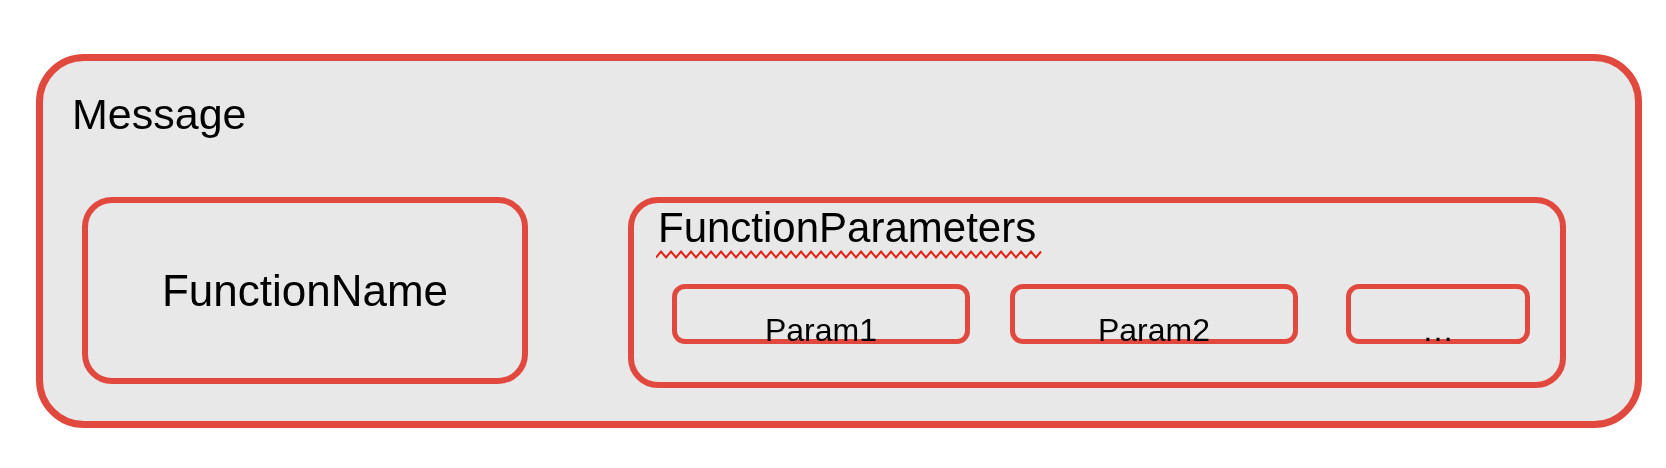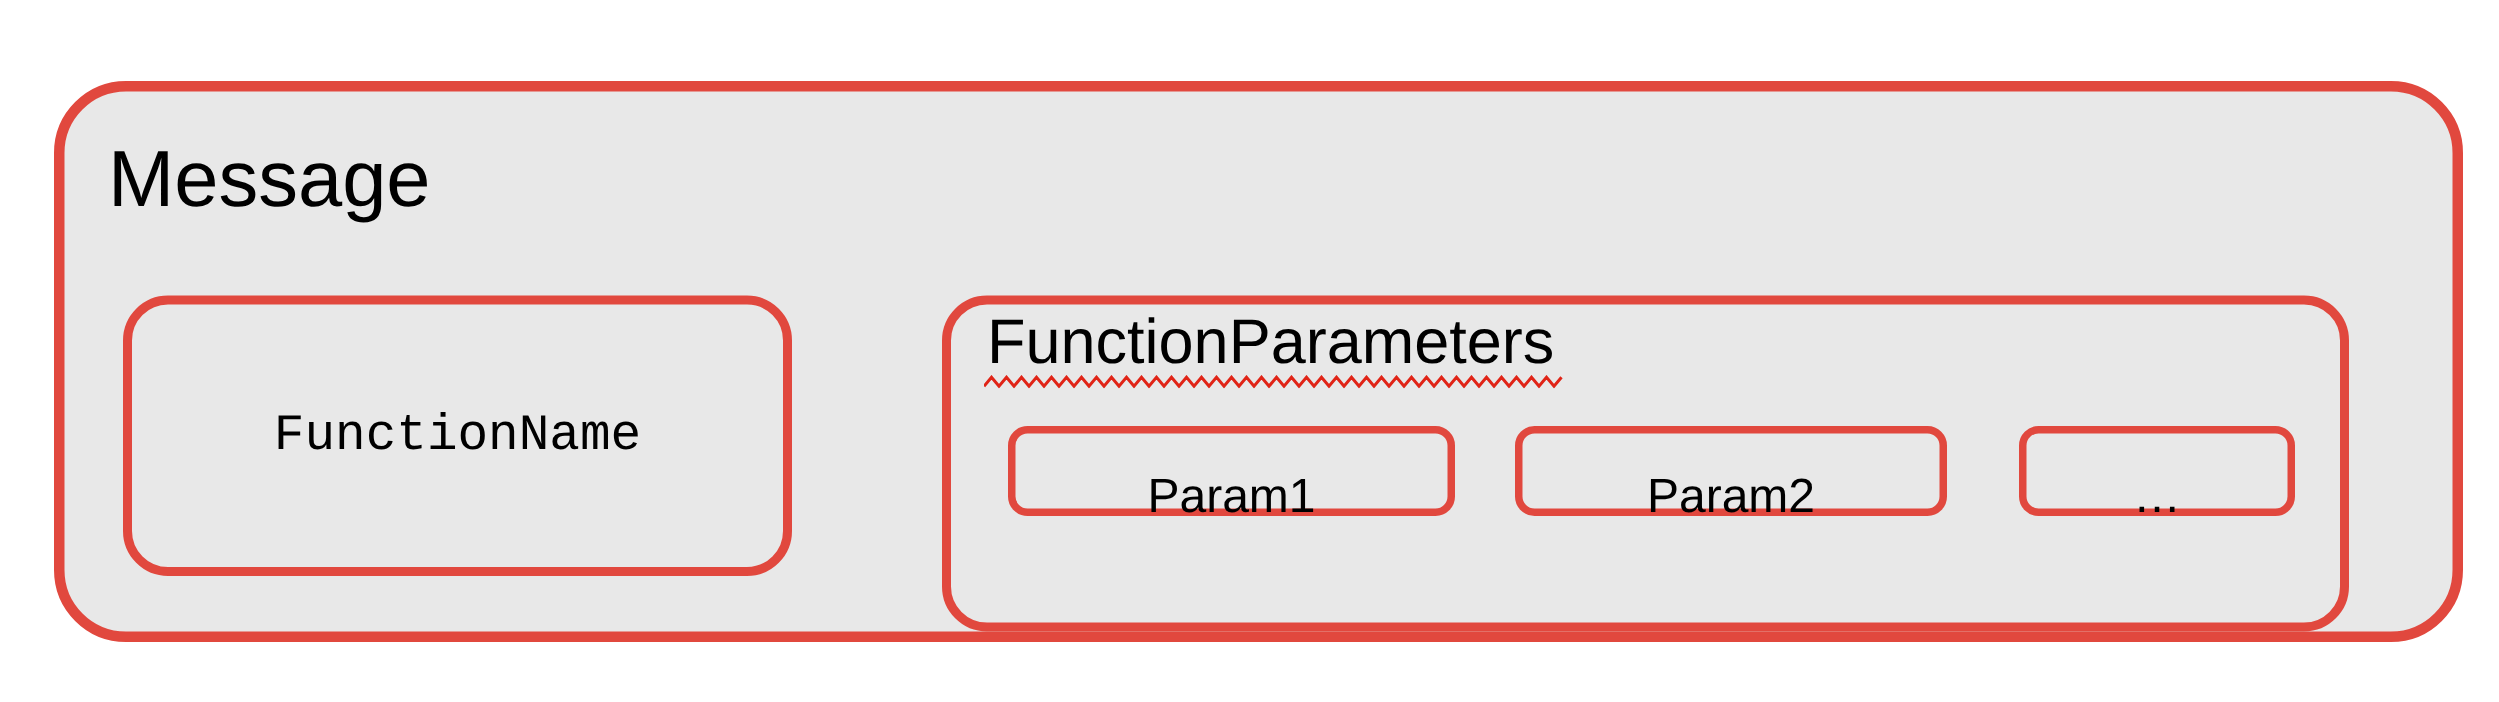--- a/index.html
+++ b/index.html
@@ -24,44 +24,43 @@
   }
   .outer-box {
     left: 36px; top: 54px;
     width: 1606px; height: 374px;
     border-width: 7px;
     border-radius: 48px;
   }
   .message-label {
     position: absolute;
     left: 29px; top: 32px;
-    font-size: 53px;
+    font-size: 43px;
     line-height: 1;
     color: var(--ink, #000000);
     white-space: nowrap;
   }
   .fn-box {
     left: 39px; top: 136px;
     width: 446px; height: 187px;
     border-width: 6px;
     border-radius: 30px;
     display: flex;
     align-items: center;
     justify-content: center;
   }
   .fn-label {
-    font-size: 34px;
+    font-size: 44px;
     line-height: 1;
     color: var(--ink, #000000);
     white-space: nowrap;
-    font-family: Liberation Mono, monospace;
   }
   .fp-box {
     left: 585px; top: 136px;
-    width: 938px; height: 224px;
+    width: 938px; height: 191px;
     border-width: 6px;
     border-radius: 30px;
     text-decoration: underline;
   }
   .fp-label {
     position: absolute;
     left: 24px; top: 4px;
     font-size: 42px;
     line-height: 1;
     color: var(--ink, #000000);

